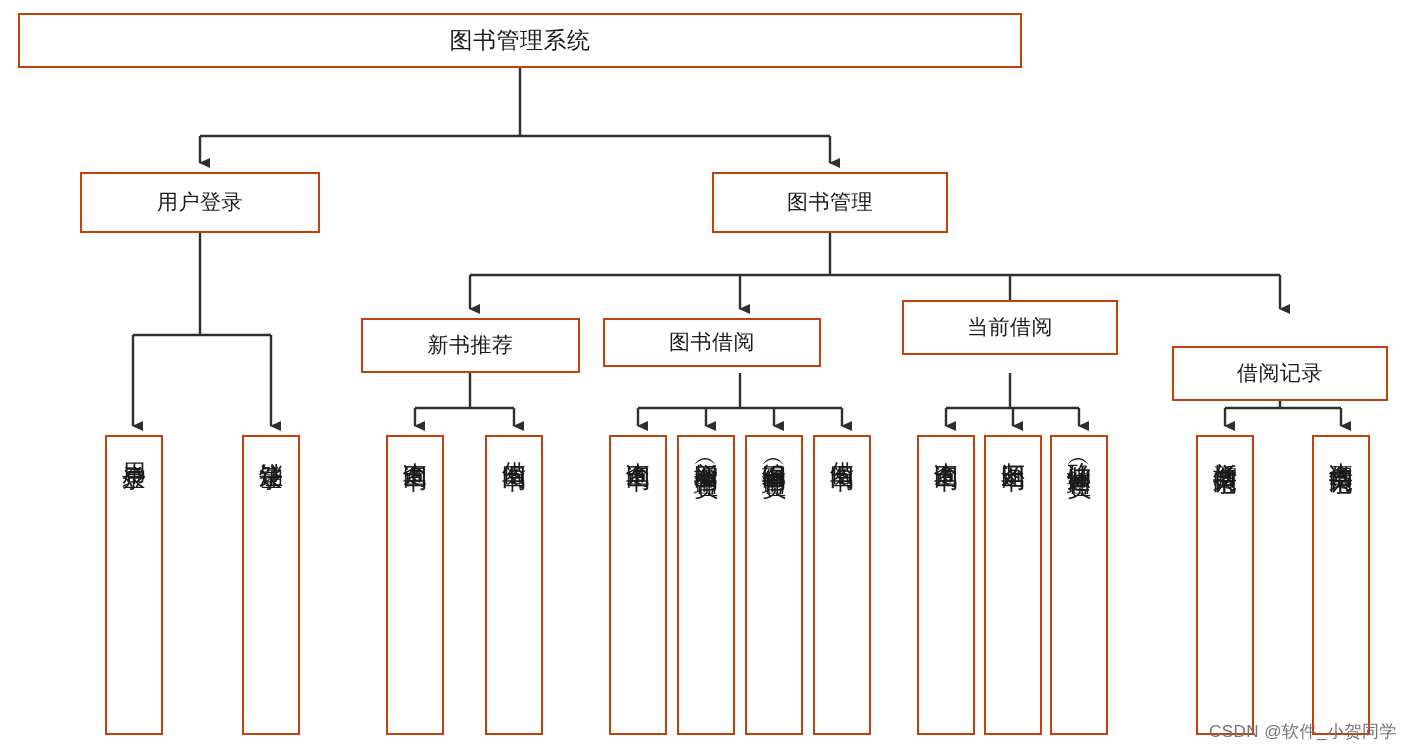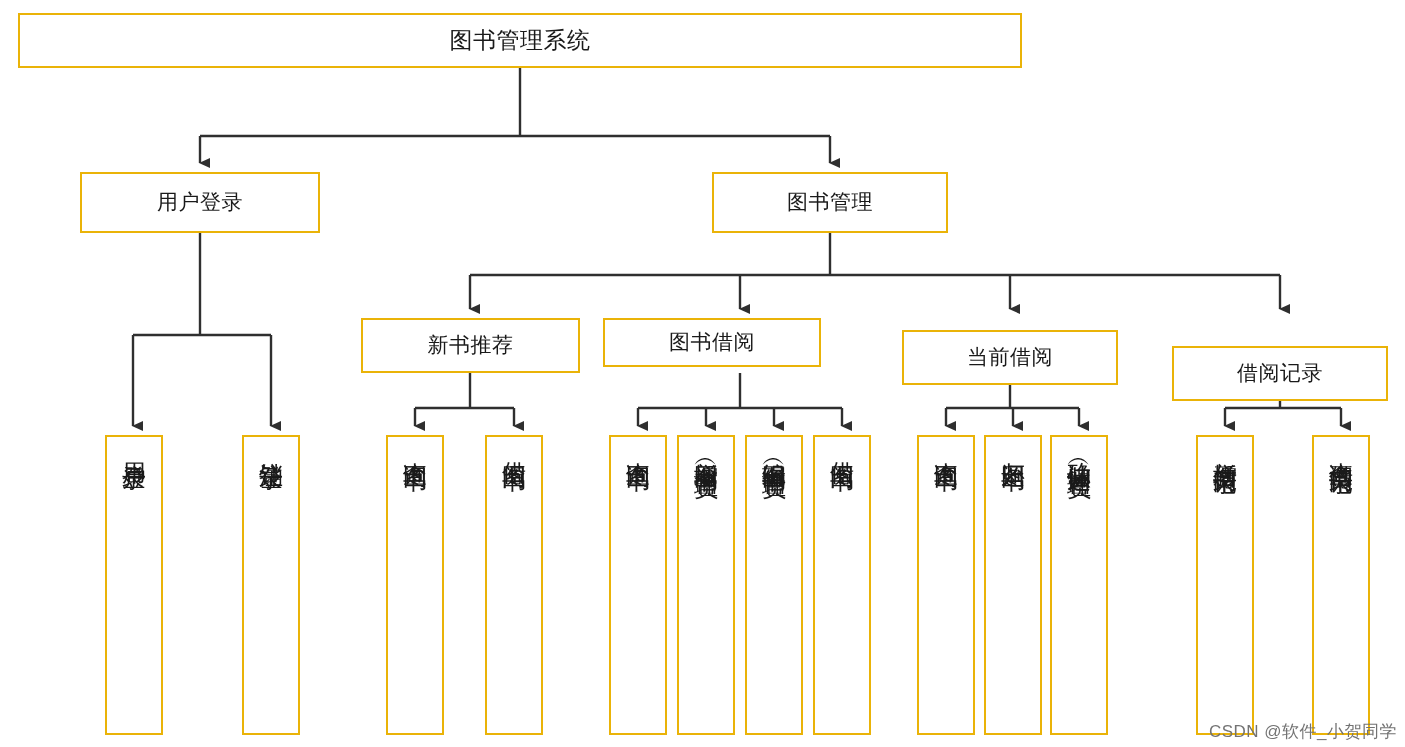--- a/index.html
+++ b/index.html
@@ -20,21 +20,21 @@
     position:absolute;
     left:0; top:0;
     width:1405px; height:747px;
     pointer-events:none;
   }
   
   .node{
     position:absolute;
     box-sizing:border-box;
     background:#ffffff;
-    border:2px solid #eab308;
+    border:2px solid #c2410c;
     display:flex;
     align-items:center;
     justify-content:center;
     text-align:center;
     z-index:2;
   }
   .node .label{
     display:block;
     line-height:1.18;
     letter-spacing:.5px;
@@ -144,21 +144,21 @@
   </div>
 
   <div class="node branch" style="left:361px; top:318px; width:219px; height:55px;">
     <span class="label">新书推荐</span>
   </div>
 
   <div class="node branch" style="left:603px; top:318px; width:218px; height:49px;">
     <span class="label">图书借阅</span>
   </div>
 
-  <div class="node branch" style="left:902px; top:330px; width:216px; height:55px;">
+  <div class="node branch" style="left:902px; top:300px; width:216px; height:55px;">
     <span class="label">当前借阅</span>
   </div>
 
   <div class="node branch" style="left:1172px; top:318px; width:216px; height:55px;margin-top:28px;">
     <span class="label">借阅记录</span>
   </div>
 
   <div class="node leaf" style="left:105px; top:435px; width:58px; height:300px;">
     <span class="label">用户登录</span>
   </div>

